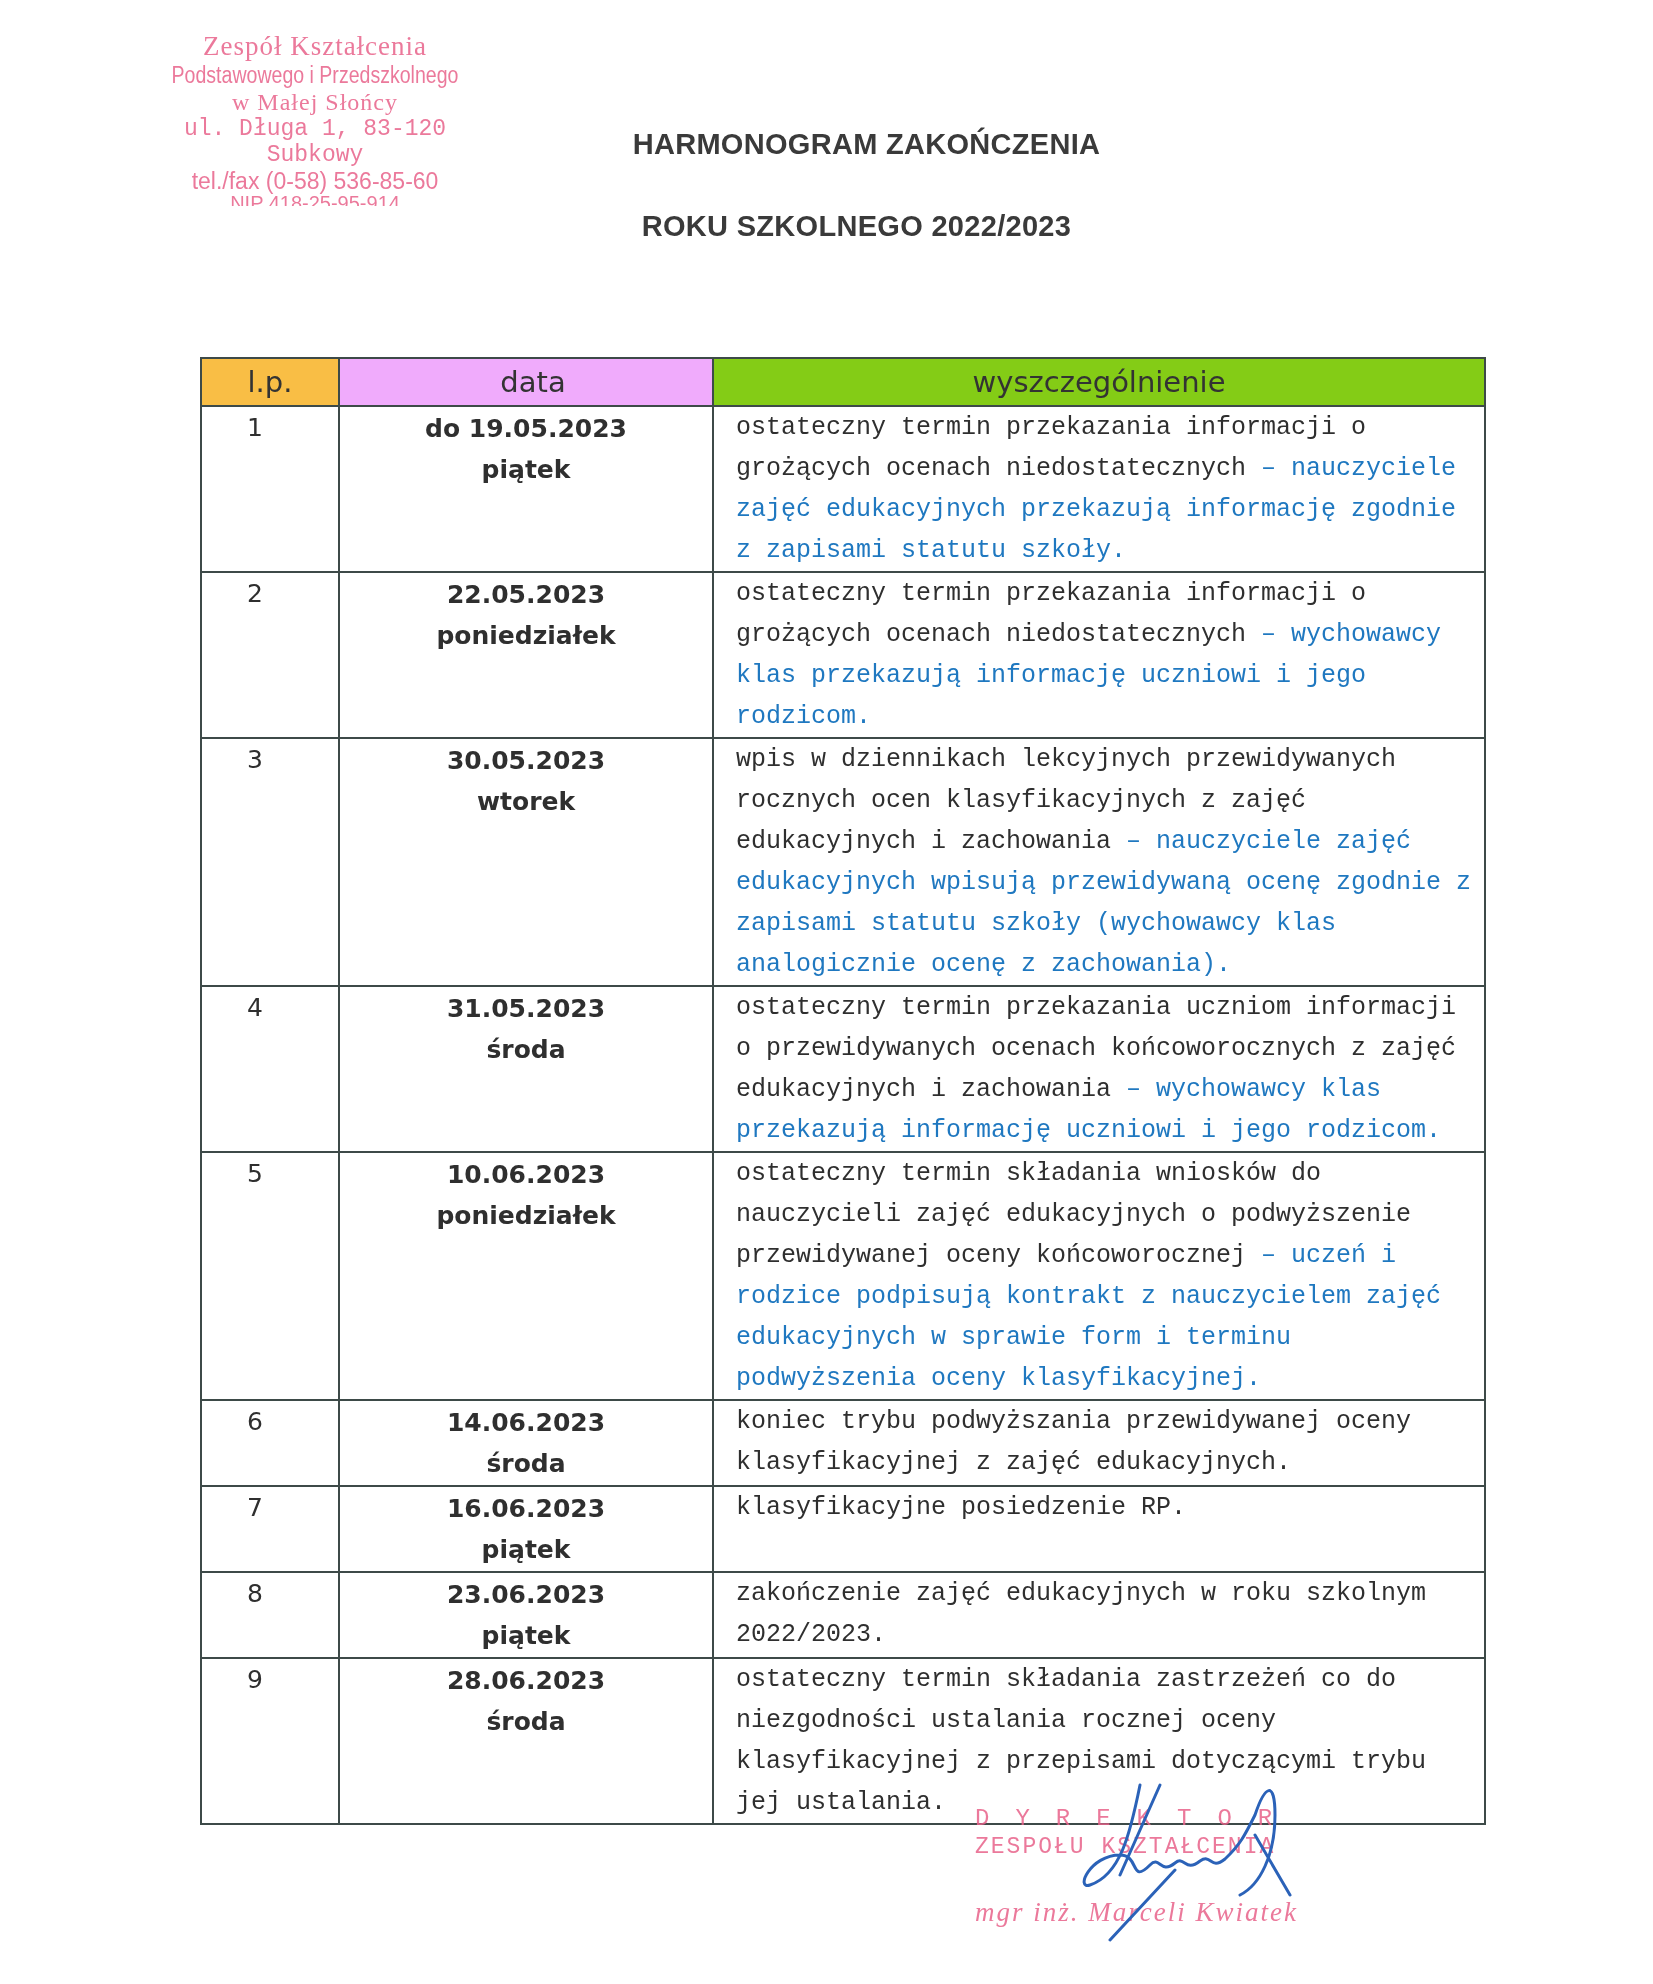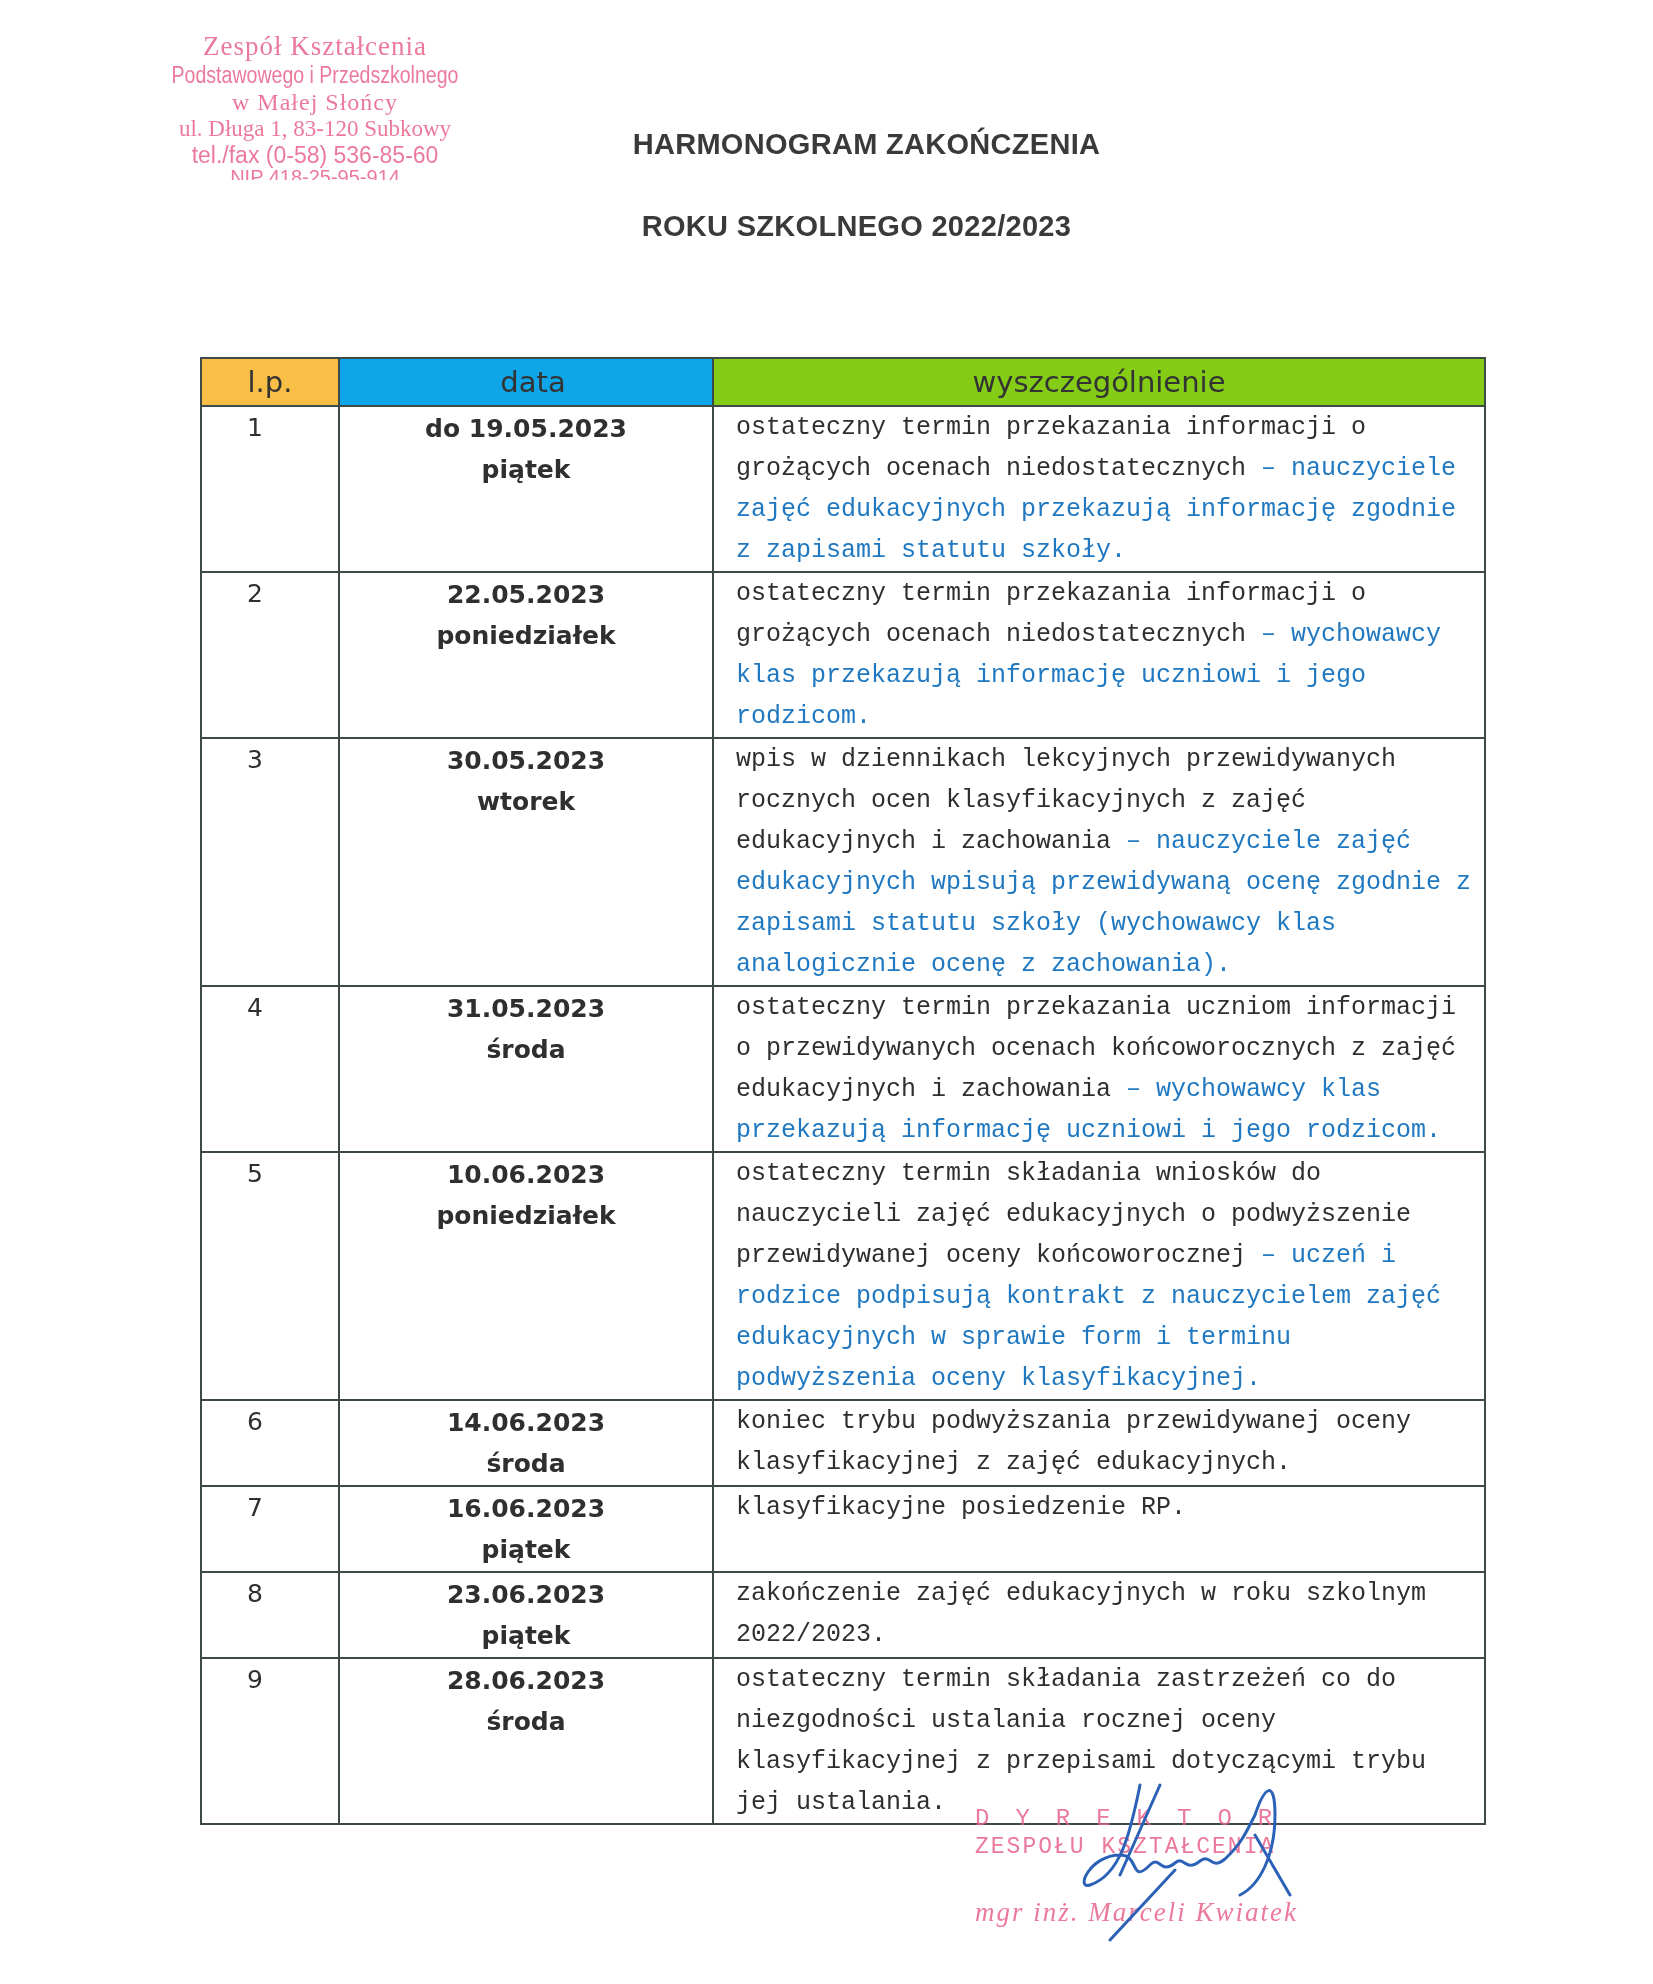--- a/index.html
+++ b/index.html
@@ -7,21 +7,21 @@
     width: 1653px; height: 1984px; position: relative; overflow: hidden;
     font-family: "Liberation Sans", sans-serif; color: #333;
   }
   .stamp {
     position: absolute; left: 130px; top: 30px; width: 370px;
     text-align: center; color: #e8628a; opacity: 0.85;
   }
   .stamp .l1 { font-family: "Liberation Serif", serif; font-size: 27px; letter-spacing: 1px; line-height: 32px; }
   .stamp .l2 { font-family: "Liberation Sans", sans-serif; font-size: 23px; line-height: 26px; transform: scaleX(0.85); }
   .stamp .l3 { font-family: "Liberation Serif", serif; font-size: 24px; line-height: 28px; letter-spacing: 1px; }
-  .stamp .l4 { font-family: Liberation Serif, serif; font-size: 23px; line-height: 26px; }
+  .stamp .l4 { font-family: Liberation Mono, monospace; font-size: 23px; line-height: 26px; }
   .stamp .l5 { font-family: "Liberation Sans", sans-serif; font-size: 23px; line-height: 26px; }
   .stamp .l6 { font-family: "Liberation Sans", sans-serif; font-size: 20px; line-height: 18px; height: 12px; overflow: hidden; }
 
   .title {
     position: absolute; left: 0; width: 1653px; text-align: center;
     font-family: "Liberation Sans", sans-serif; font-weight: bold;
     font-size: 29px; color: #3a3a3a; letter-spacing: 0.3px;
   }
   .t1 { top: 128px; padding-left: 40px; }
   .t2 { top: 210px; padding-left: 30px; }
@@ -70,21 +70,21 @@
 
 <table class="sched">
   <colgroup>
     <col style="width:138px">
     <col style="width:374px">
     <col style="width:772px">
   </colgroup>
   <thead>
     <tr>
       <th style="background: rgb(249, 190, 69);">l.p.</th>
-      <th style="background: #0ea5e9; padding-left: 14px;">data</th>
+      <th style="background: #f0abfc; padding-left: 14px;">data</th>
       <th style="background: #84cc16;">wyszczególnienie</th>
     </tr>
   </thead>
   <tbody id="rows">
       <tr style="height: 164px;">
         <td class="c-lp"><span>1</span></td>
         <td class="c-date">
           <div>do 19.05.2023</div>
           <div>piątek</div>
         </td>

